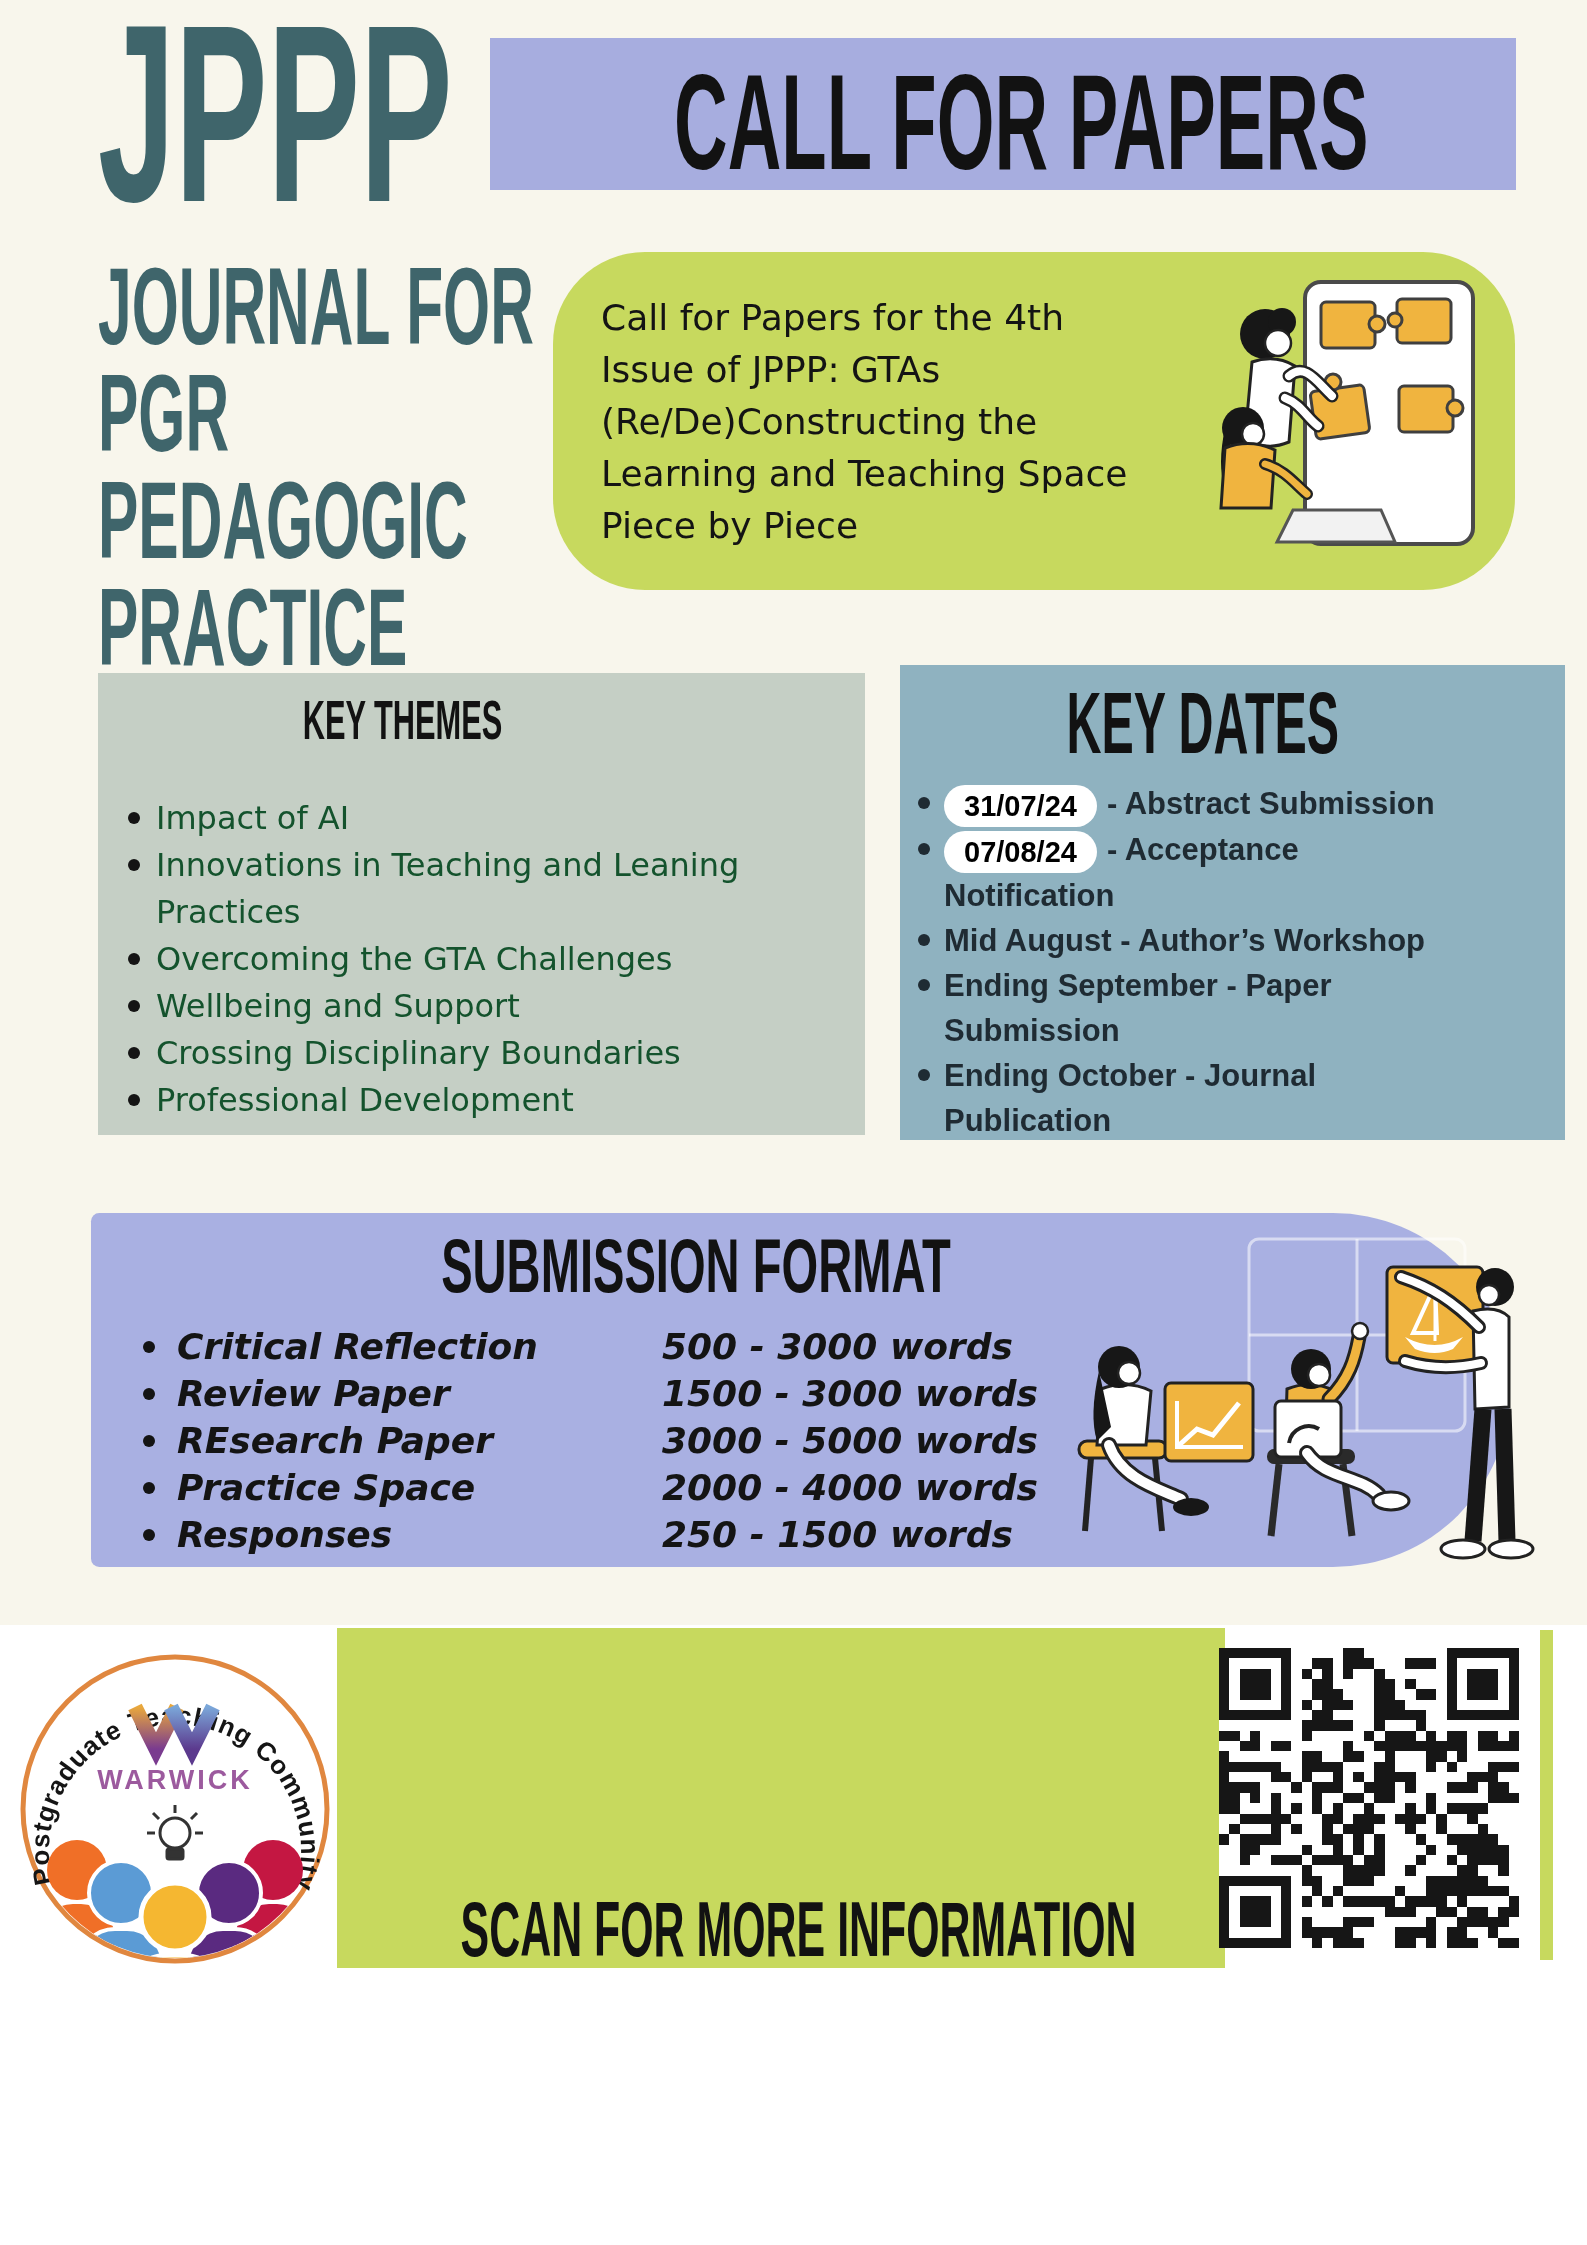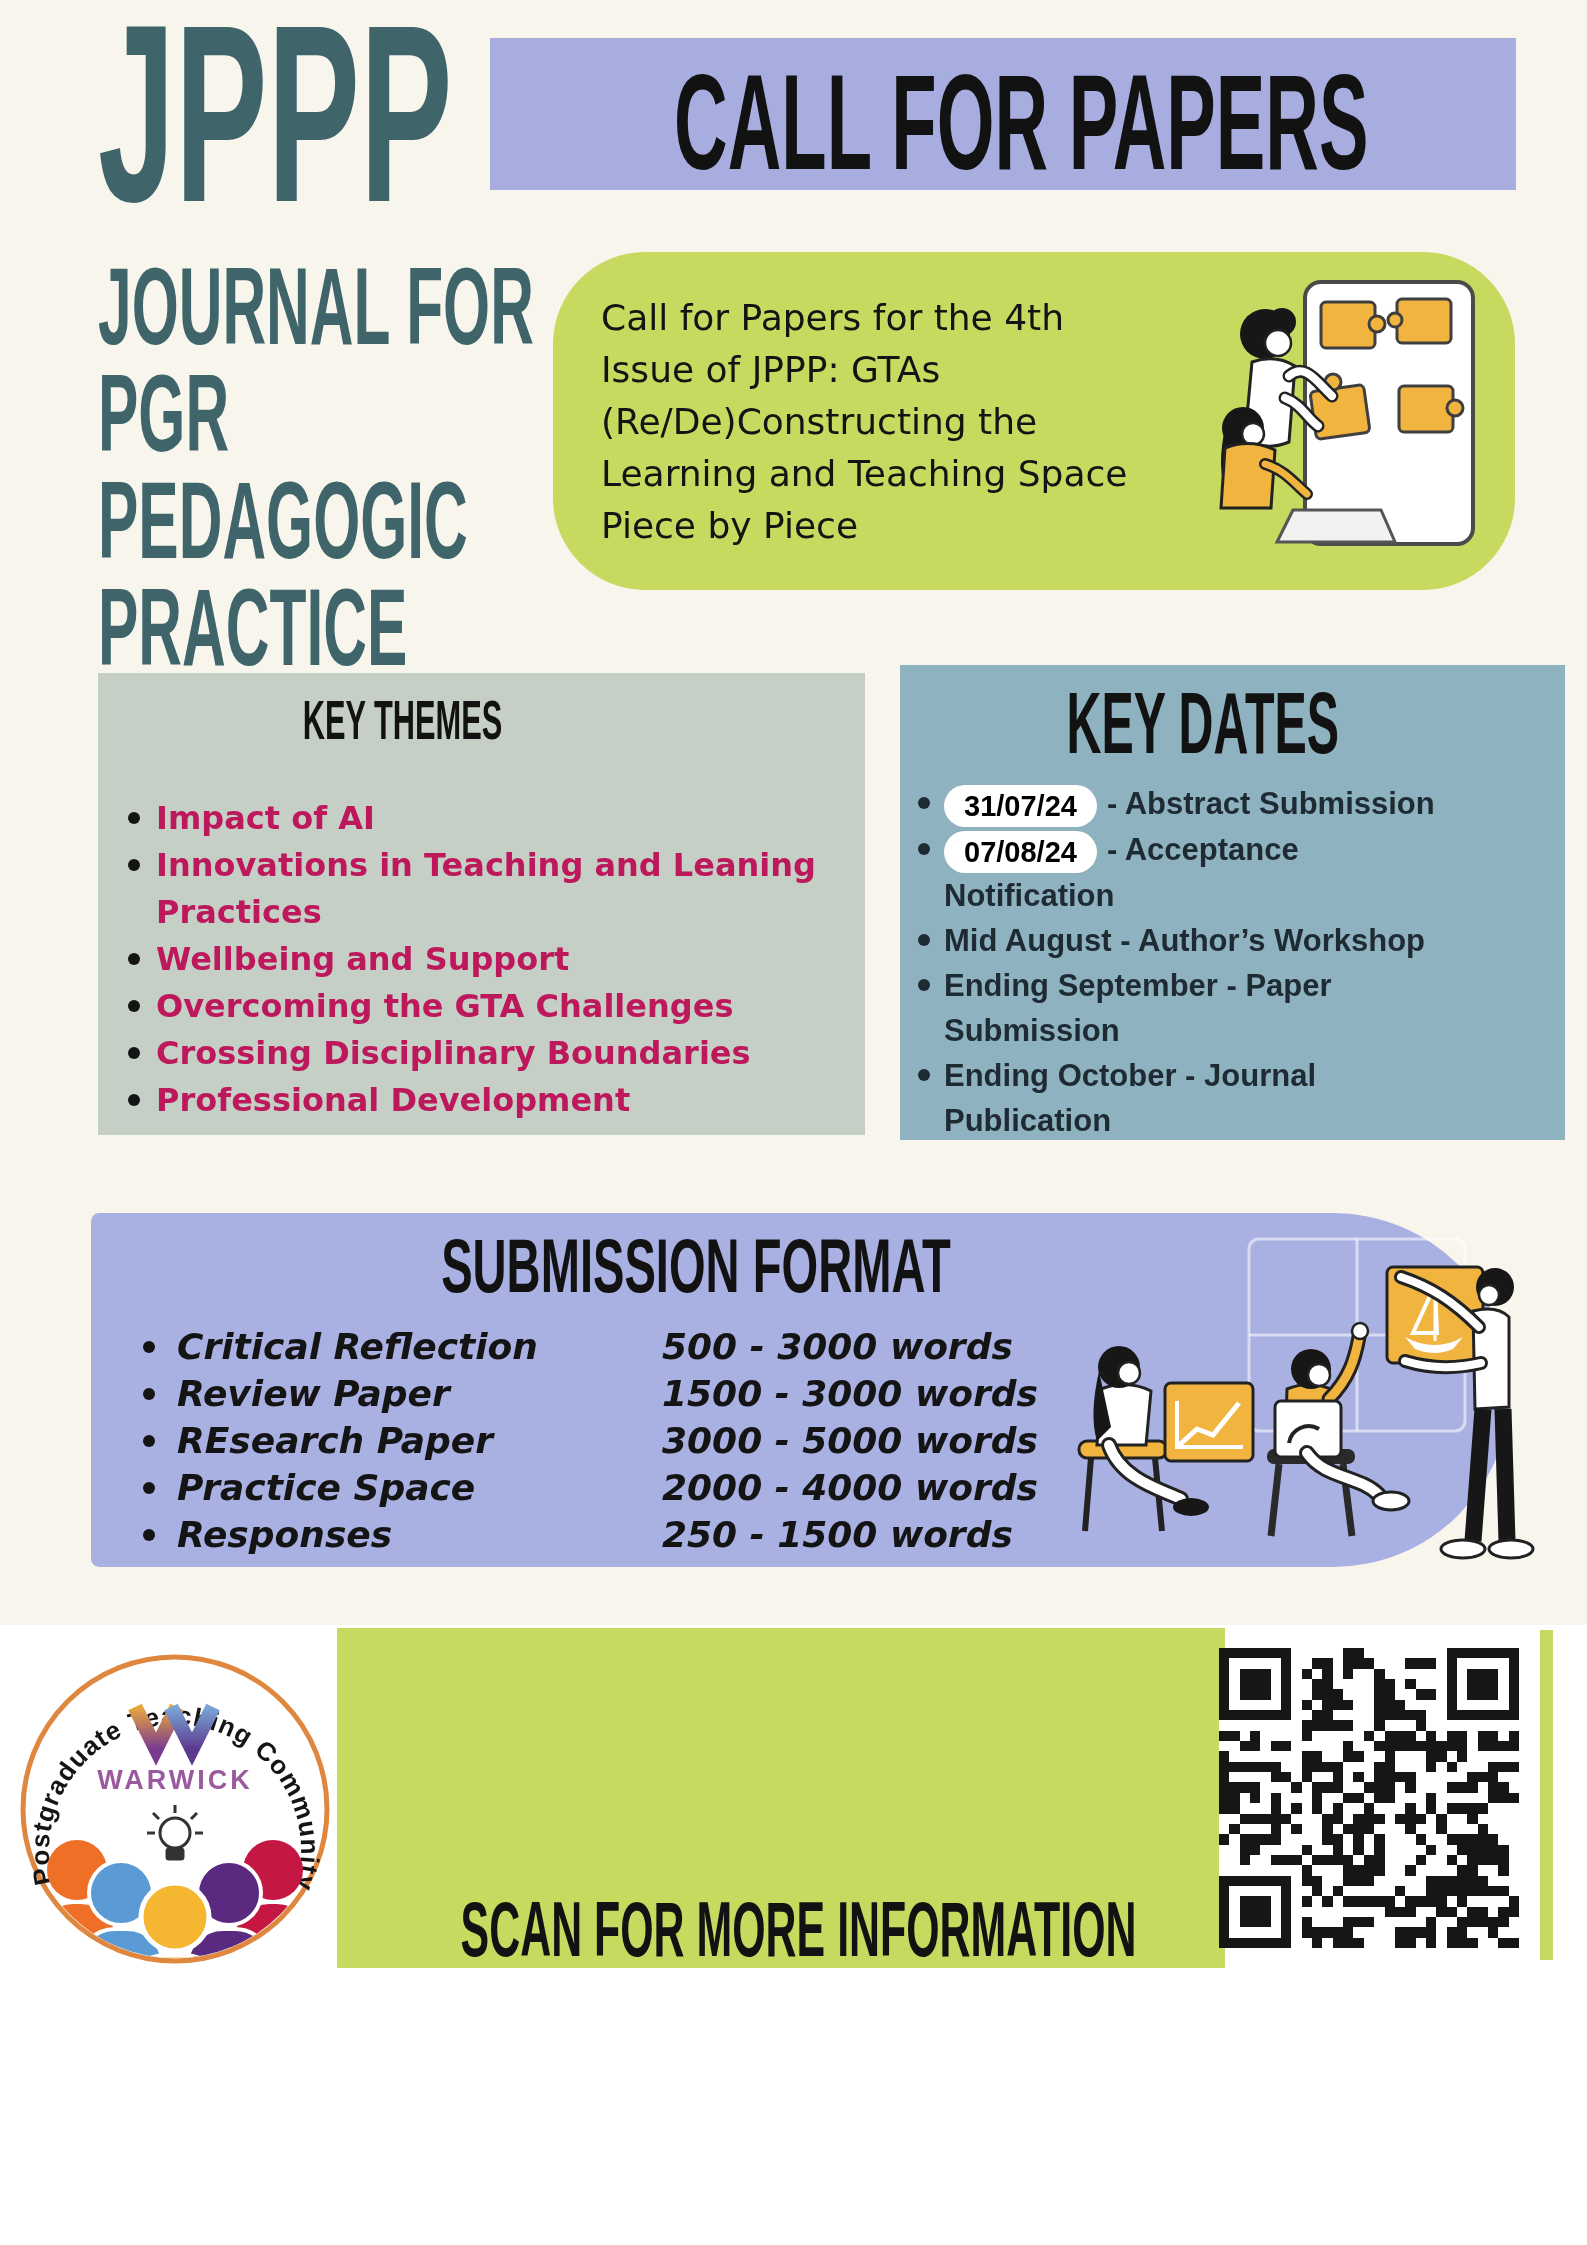--- a/index.html
+++ b/index.html
@@ -29,21 +29,21 @@
   
   .themes-box{left:98px;top:673px;width:767px;height:462px;background:#c5cfc5;}
   .themes-title{left:0px;top:19px;width:610px;text-align:center;font-size:56px;}
   .dates-box{left:900px;top:665px;width:665px;height:475px;background:#8fb2c0;}
   .dates-title{left:0px;top:14px;width:605px;text-align:center;font-size:88px;}
 
   ul.blist{list-style:none;margin:0;padding:0;}
   .t-item{display:flex;}
   .dot{flex:0 0 auto;width:12px;height:12px;border-radius:50%;background:#141414;}
   .t-dot{margin:17px 16px 0 12px;}
-  .t-text{font-size:32px;font-weight:700;color:#be185d;line-height:47px;white-space:pre-line;}
+  .t-text{font-size:32px;font-weight:400;color:#14532d;line-height:47px;white-space:pre-line;}
   .themes-list{left:18px;top:122px;width:720px;}
 
   .d-item{display:flex;}
   .d-dot{margin:16px 14px 0 6px;background:#1f2b33;}
   .d-text{font-family:"Liberation Sans",sans-serif;font-size:31px;font-weight:700;
           color:#1f2b33;line-height:45px;white-space:pre-line;}
   .dates-list{left:12px;top:116px;width:585px;}
   .pill{display:inline-block;background:#ffffff;border-radius:30px;padding:4px 20px;
         font-family:"Liberation Sans",sans-serif;font-weight:600;font-size:29px;
         line-height:34px;color:#000;margin-right:10px;vertical-align:middle;}
@@ -131,25 +131,25 @@
           <span class="dot t-dot"></span>
           <span class="t-text">Impact of AI</span>
         </li>
       <li class="t-item">
           <span class="dot t-dot"></span>
           <span class="t-text">Innovations in Teaching and Leaning
 Practices</span>
         </li>
       <li class="t-item">
           <span class="dot t-dot"></span>
-          <span class="t-text">Wellbeing and Support</span>
+          <span class="t-text">Overcoming the GTA Challenges</span>
         </li>
       <li class="t-item">
           <span class="dot t-dot"></span>
-          <span class="t-text">Overcoming the GTA Challenges</span>
+          <span class="t-text">Wellbeing and Support</span>
         </li>
       <li class="t-item">
           <span class="dot t-dot"></span>
           <span class="t-text">Crossing Disciplinary Boundaries</span>
         </li>
       <li class="t-item">
           <span class="dot t-dot"></span>
           <span class="t-text">Professional Development</span>
         </li>
     </ul>

